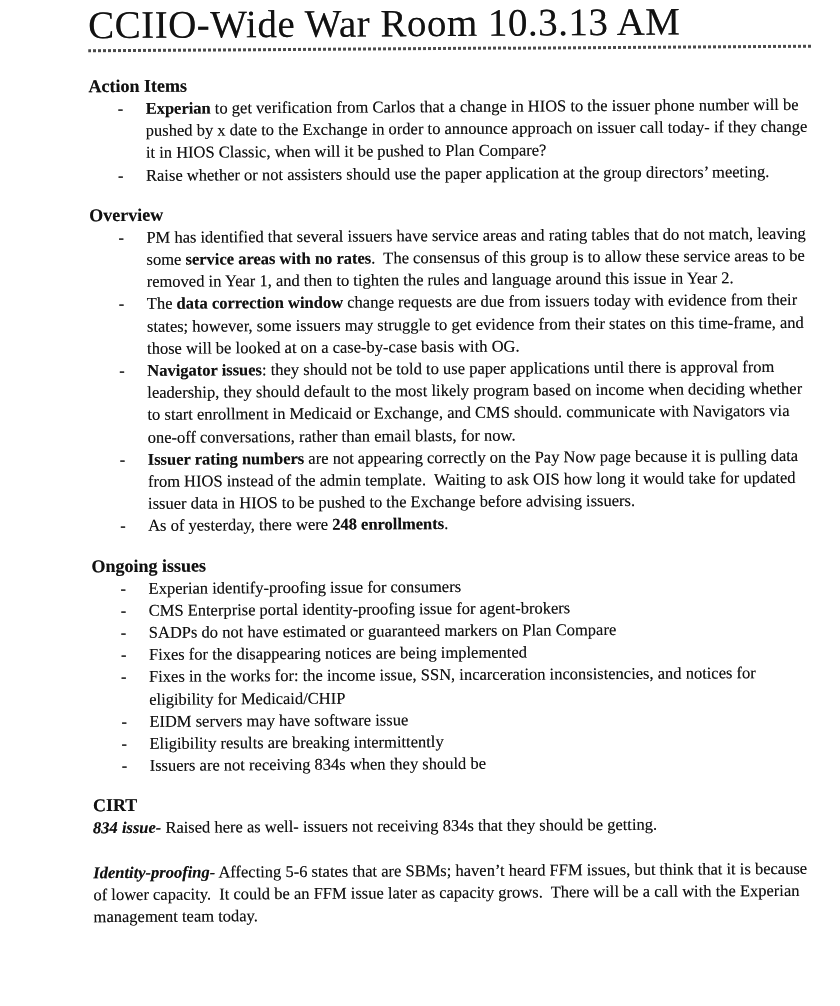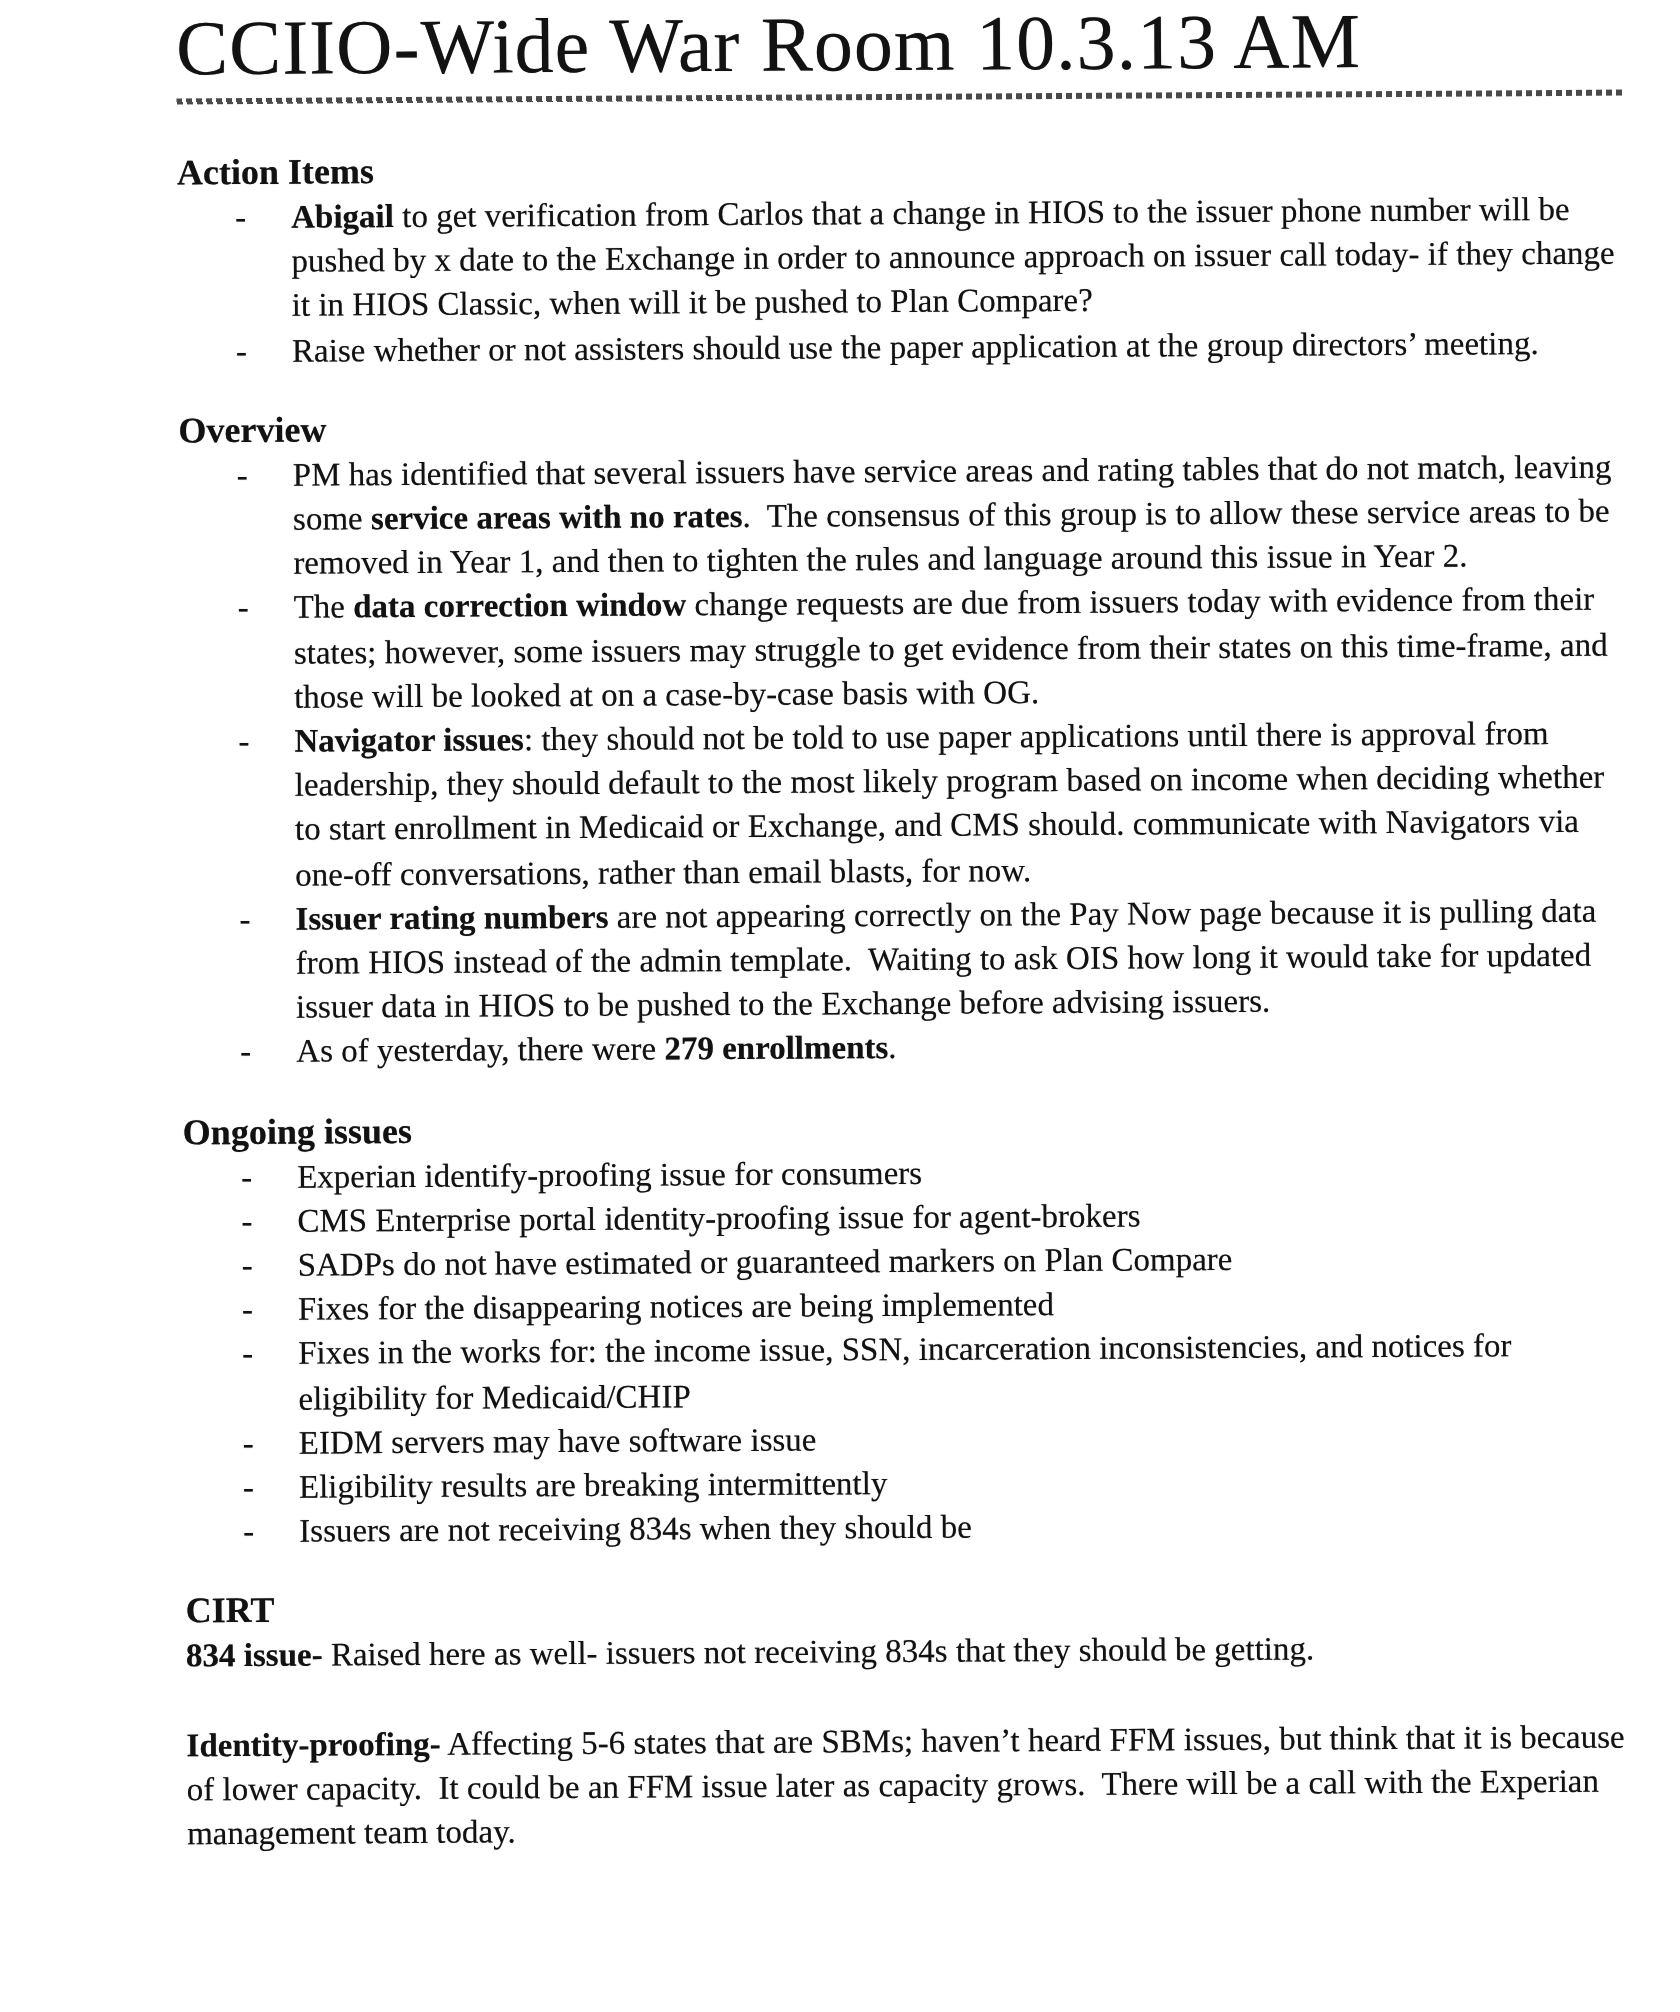--- a/index.html
+++ b/index.html
@@ -63,45 +63,45 @@
     top: 0;
   }
   p.doc-paragraph {
     margin: 0;
     font-size: 16.5px;
     line-height: 22.2px;
   }
   p.doc-paragraph + p.doc-paragraph { margin-top: 22px; }
   .seg { white-space: pre-wrap; }
   .seg.b { font-weight: 700; }
-  .seg.i { }
+  .seg.i { font-style: italic; }
 </style>
 </head>
 <body>
 
 <div class="scan-tilt">
   <div class="page">
     <h1 class="doc-title">CCIIO-Wide War Room 10.3.13 AM</h1>
     <div class="dotted-rule"></div>
     <div id="sections">
         <section class="section first">
           <h2 class="section-heading">Action Items</h2>
           <ul class="bullet-list">
-            <li><span class="seg b">Abigail</span><span class="seg"> to get verification from Carlos that a change in HIOS to the issuer phone number will be pushed by x date to the Exchange in order to announce approach on issuer call today- if they change it in HIOS Classic, when will it be pushed to Plan Compare?</span></li>
+            <li><span class="seg b">Experian</span><span class="seg"> to get verification from Carlos that a change in HIOS to the issuer phone number will be pushed by x date to the Exchange in order to announce approach on issuer call today- if they change it in HIOS Classic, when will it be pushed to Plan Compare?</span></li>
             <li><span class="seg">Raise whether or not assisters should use the paper application at the group directors’ meeting.</span></li>
           </ul>
         </section>
         <section class="section">
           <h2 class="section-heading">Overview</h2>
           <ul class="bullet-list">
             <li><span class="seg">PM has identified that several issuers have service areas and rating tables that do not match, leaving some </span><span class="seg b">service areas with no rates</span><span class="seg">.  The consensus of this group is to allow these service areas to be removed in Year 1, and then to tighten the rules and language around this issue in Year 2.</span></li>
             <li><span class="seg">The </span><span class="seg b">data correction window</span><span class="seg"> change requests are due from issuers today with evidence from their states; however, some issuers may struggle to get evidence from their states on this time-frame, and those will be looked at on a case-by-case basis with OG.</span></li>
             <li><span class="seg b">Navigator issues</span><span class="seg">: they should not be told to use paper applications until there is approval from leadership, they should default to the most likely program based on income when deciding whether to start enrollment in Medicaid or Exchange, and CMS should. communicate with Navigators via one-off conversations, rather than email blasts, for now.</span></li>
             <li><span class="seg b">Issuer rating numbers</span><span class="seg"> are not appearing correctly on the Pay Now page because it is pulling data from HIOS instead of the admin template.  Waiting to ask OIS how long it would take for updated issuer data in HIOS to be pushed to the Exchange before advising issuers.</span></li>
-            <li><span class="seg">As of yesterday, there were </span><span class="seg b">279 enrollments</span><span class="seg">.</span></li>
+            <li><span class="seg">As of yesterday, there were </span><span class="seg b">248 enrollments</span><span class="seg">.</span></li>
           </ul>
         </section>
         <section class="section">
           <h2 class="section-heading">Ongoing issues</h2>
           <ul class="bullet-list">
             <li><span class="seg">Experian identify-proofing issue for consumers</span></li>
             <li><span class="seg">CMS Enterprise portal identity-proofing issue for agent-brokers</span></li>
             <li><span class="seg">SADPs do not have estimated or guaranteed markers on Plan Compare</span></li>
             <li><span class="seg">Fixes for the disappearing notices are being implemented</span></li>
             <li><span class="seg">Fixes in the works for: the income issue, SSN, incarceration inconsistencies, and notices for eligibility for Medicaid/CHIP</span></li>

